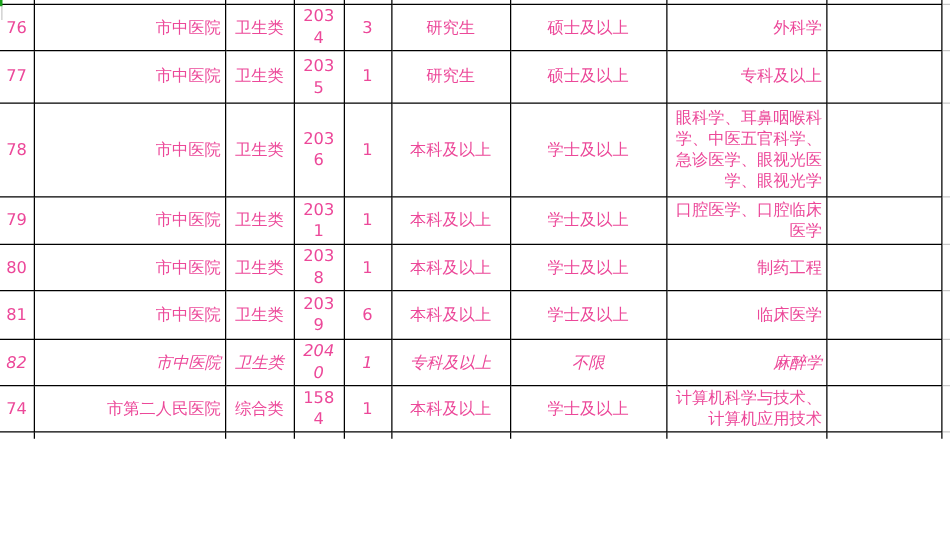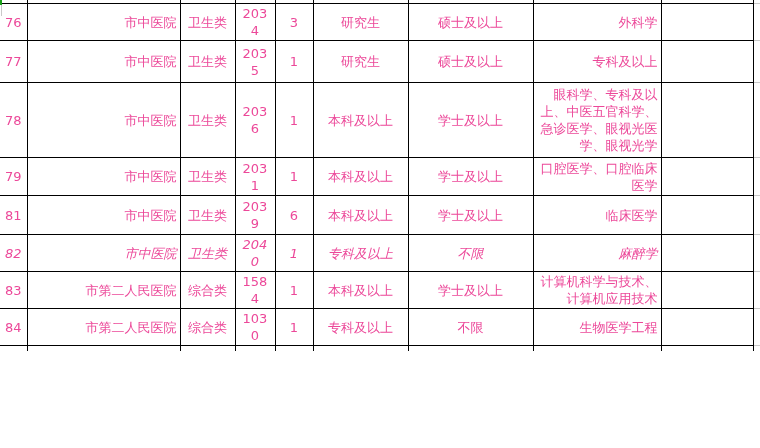--- a/index.html
+++ b/index.html
@@ -84,33 +84,45 @@
           <td class="gutter"></td>
         </tr>
         <tr style="height: 75px;">
           <td class="col-no c-center">78</td>
           <td class="c-left">市中医院</td>
           <td class="c-center">卫生类</td>
           <td class="c-center">2036</td>
           <td class="c-center">1</td>
           <td class="c-center">本科及以上</td>
           <td class="c-center">学士及以上</td>
-          <td class="c-left">眼科学、专科及以上、中医五官科学、急诊医学、眼视光医学、眼视光学</td>
+          <td class="c-left">眼科学、耳鼻咽喉科学、中医五官科学、急诊医学、眼视光医学、眼视光学</td>
           <td class="c-center"></td>
           <td class="gutter"></td>
         </tr>
         <tr style="height: 38px;">
           <td class="col-no c-center">79</td>
           <td class="c-left">市中医院</td>
           <td class="c-center">卫生类</td>
           <td class="c-center">2031</td>
           <td class="c-center">1</td>
           <td class="c-center">本科及以上</td>
           <td class="c-center">学士及以上</td>
           <td class="c-left">口腔医学、口腔临床医学</td>
+          <td class="c-center"></td>
+          <td class="gutter"></td>
+        </tr>
+        <tr style="height: 36px;">
+          <td class="col-no c-center">80</td>
+          <td class="c-left">市中医院</td>
+          <td class="c-center">卫生类</td>
+          <td class="c-center">2038</td>
+          <td class="c-center">1</td>
+          <td class="c-center">本科及以上</td>
+          <td class="c-center">学士及以上</td>
+          <td class="c-left">制药工程</td>
           <td class="c-center"></td>
           <td class="gutter"></td>
         </tr>
         <tr style="height: 39px; border-radius: 12px;">
           <td class="col-no c-center">81</td>
           <td class="c-left">市中医院</td>
           <td class="c-center">卫生类</td>
           <td class="c-center">2039</td>
           <td class="c-center">6</td>
           <td class="c-center">本科及以上</td>
@@ -125,40 +137,28 @@
           <td class="c-center">卫生类</td>
           <td class="c-center">2040</td>
           <td class="c-center">1</td>
           <td class="c-center">专科及以上</td>
           <td class="c-center">不限</td>
           <td class="c-left">麻醉学</td>
           <td class="c-center"></td>
           <td class="gutter"></td>
         </tr>
         <tr style="height: 36px;">
-          <td class="col-no c-center">83</td>
+          <td class="col-no c-center">74</td>
           <td class="c-left">市第二人民医院</td>
           <td class="c-center">综合类</td>
           <td class="c-center">1584</td>
           <td class="c-center">1</td>
           <td class="c-center">本科及以上</td>
           <td class="c-center">学士及以上</td>
           <td class="c-left">计算机科学与技术、计算机应用技术</td>
-          <td class="c-center"></td>
-          <td class="gutter"></td>
-        </tr>
-        <tr style="height: 36px;">
-          <td class="col-no c-center">84</td>
-          <td class="c-left">市第二人民医院</td>
-          <td class="c-center">综合类</td>
-          <td class="c-center">1030</td>
-          <td class="c-center">1</td>
-          <td class="c-center">专科及以上</td>
-          <td class="c-center">不限</td>
-          <td class="c-left">生物医学工程</td>
           <td class="c-center"></td>
           <td class="gutter"></td>
         </tr>
         <tr class="partial-bottom">
           <td class="col-no c-center"></td>
           <td class="c-left"></td>
           <td class="c-center"></td>
           <td class="c-center"></td>
           <td class="c-center"></td>
           <td class="c-center"></td>

